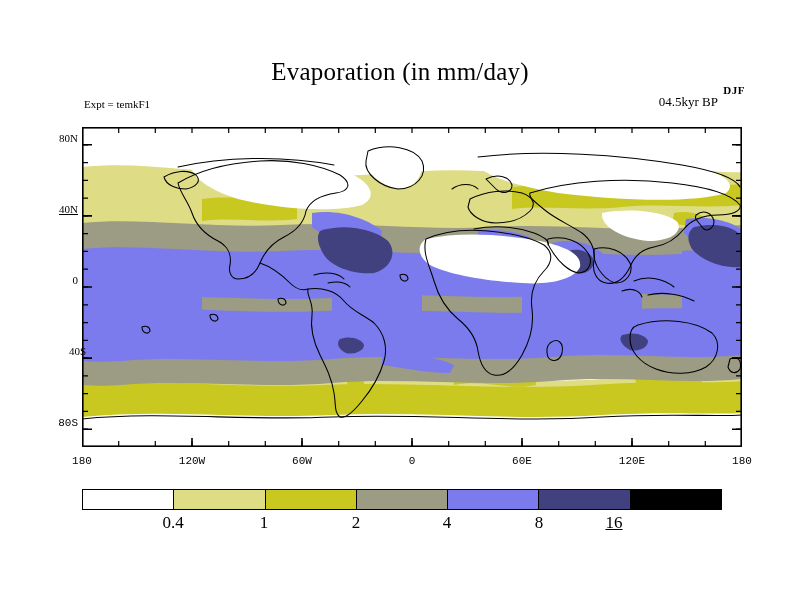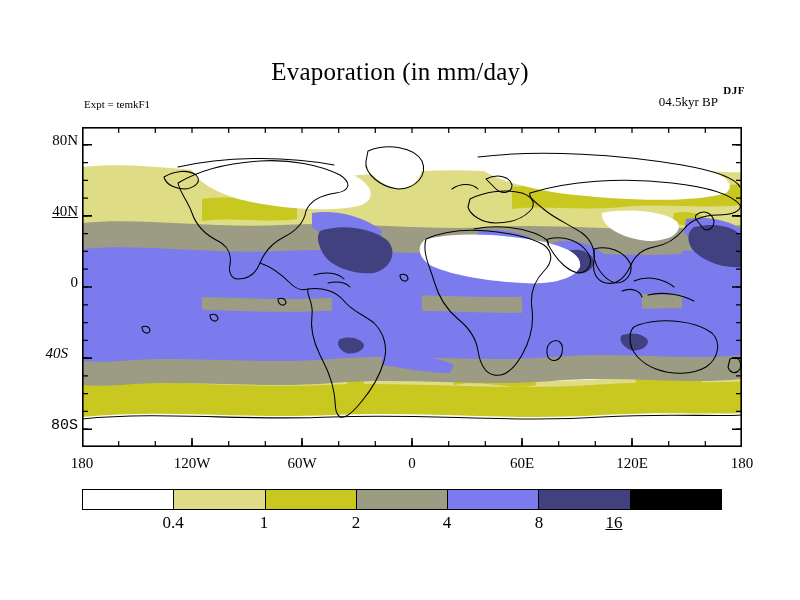--- a/index.html
+++ b/index.html
@@ -71,31 +71,32 @@
   }
   .frame-rect {
     fill: none;
     stroke: #000000;
     stroke-width: 1.6;
   }
 
   
   .axis-label {
     position: absolute;
-    font-size: 15px;
+    font-size: 11px;
     white-space: nowrap;
   }
   .ylab {
     text-align: right;
     width: 52px;
   }
   .xlab {
     text-align: center;
     width: 70px;
     top: 455px;
+    font-family: Liberation Mono, monospace;
   }
 
   
   #colorbar-wrap {
     position: absolute;
     left: 82px;
     top: 489px;
     width: 640px;
     height: 21px;
   }
@@ -374,21 +375,21 @@
           <path d="M660,17.8 h-10 M660,88.9 h-10 M660,160 h-10 M660,231.1 h-10 M660,302.2 h-10"></path>
           <path d="M110,320 v-9 M220,320 v-9 M330,320 v-9 M440,320 v-9 M550,320 v-9"></path>
         </g>
       </g>
     </svg>
   </div>
 
   <div class="axis-label ylab" style="left:26px; top:132px;">80N</div>
   <div class="axis-label ylab" style="left:26px; top:203px;text-decoration:underline;">40N</div>
   <div class="axis-label ylab" style="left:26px; top:274px;">0</div>
-  <div class="axis-label ylab" style="left:16px; top:345px;font-style:italic;">40S</div>
+  <div class="axis-label ylab" style="left:34px; top:345px;">40S</div>
   <div class="axis-label ylab" style="left:26px; top:417px;font-family:Liberation Mono, monospace;">80S</div>
 
   <div class="axis-label xlab" style="left:47px;">180</div>
   <div class="axis-label xlab" style="left:157px;">120W</div>
   <div class="axis-label xlab" style="left:267px;">60W</div>
   <div class="axis-label xlab" style="left:377px;">0</div>
   <div class="axis-label xlab" style="left:487px;">60E</div>
   <div class="axis-label xlab" style="left:597px;">120E</div>
   <div class="axis-label xlab" style="left:707px;">180</div>
 

